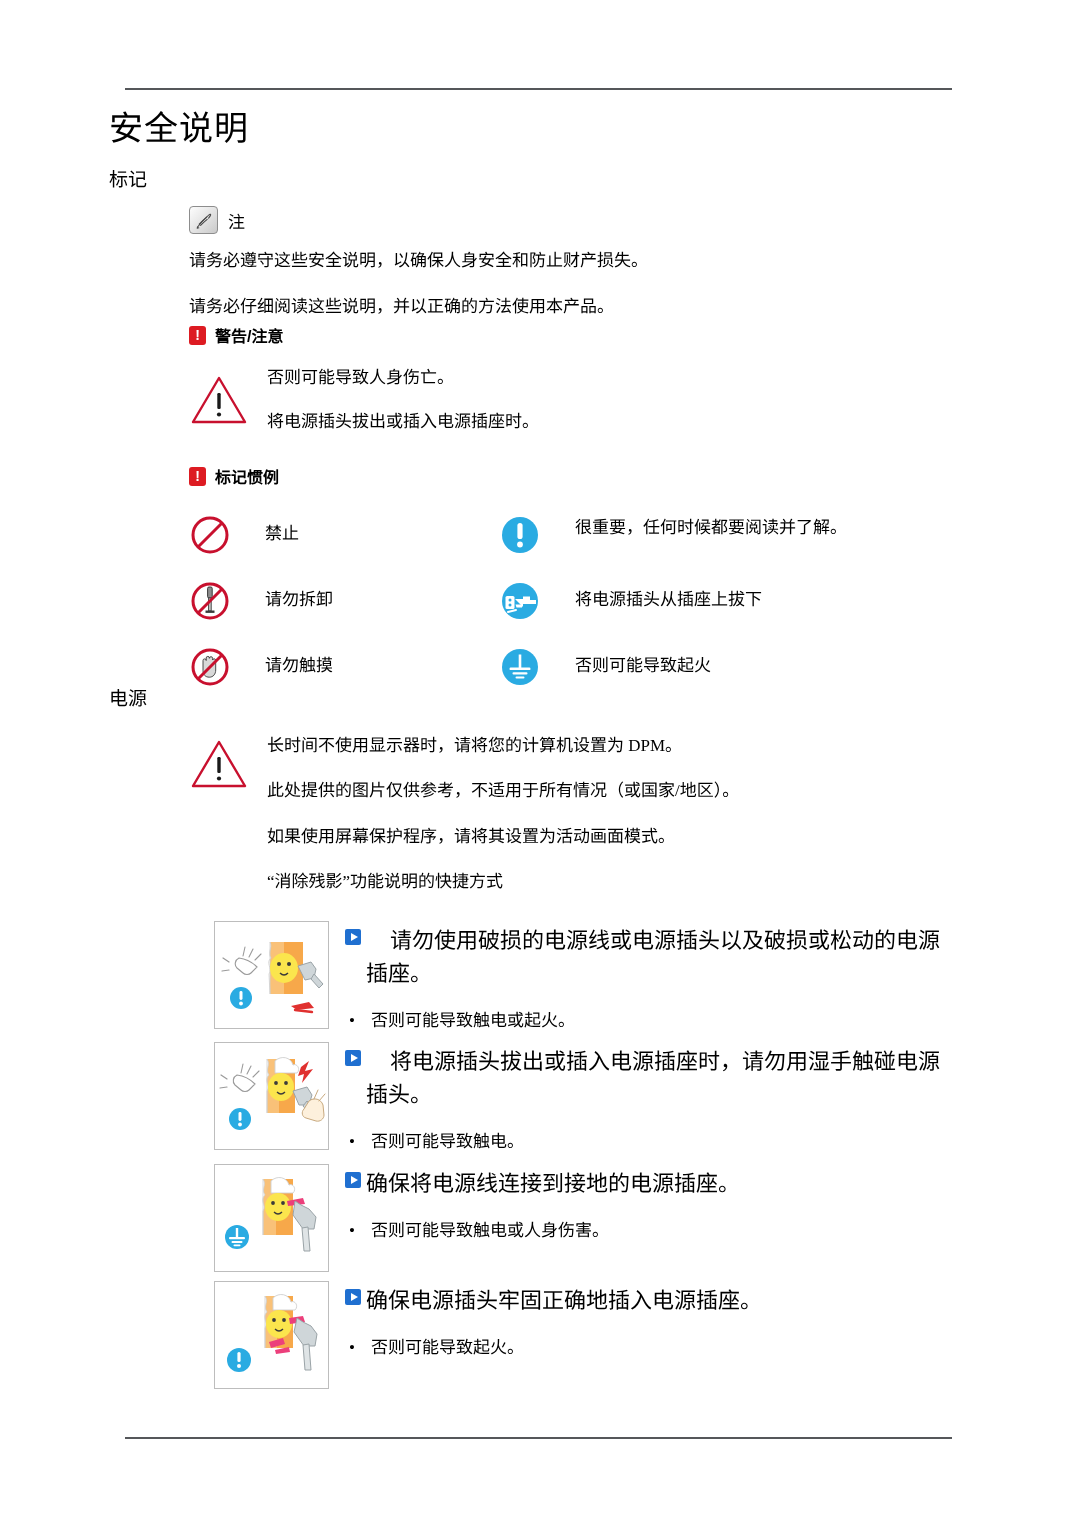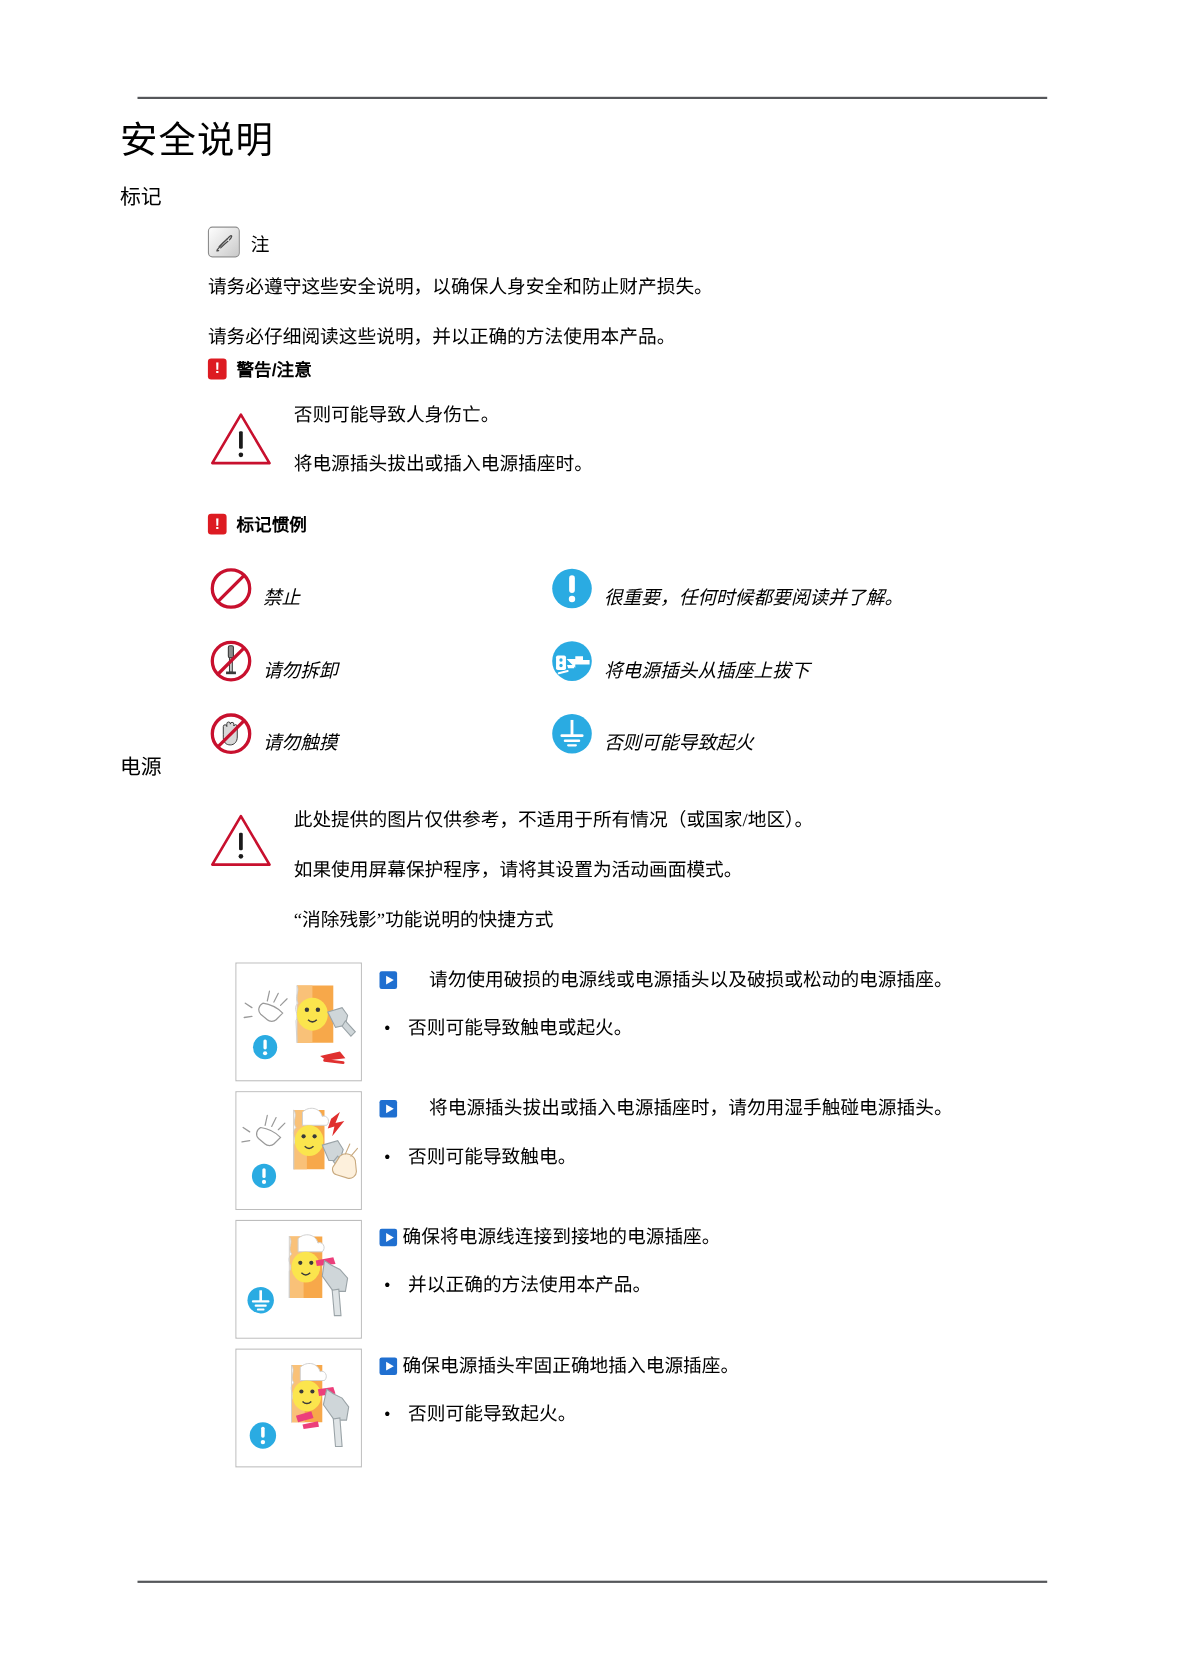--- a/index.html
+++ b/index.html
@@ -135,23 +135,22 @@
 
   
   .sym-grid {
     margin-top: 26px;
     display: grid;
     grid-template-columns: 310px 1fr;
     row-gap: 24px;
   }
   .sym-cell {
     display: flex;
-    align-items: flex-end;
-    gap: 8px;
-    font-style: italic;
+    align-items: flex-start;
+    gap: 34px;
   }
   .sym-ico {
     flex: 0 0 auto;
     width: 42px;
     height: 42px;
   }
   .sym-txt {
     font-size: 17px;
     line-height: 1.45;
     padding-top: 8px;
@@ -183,21 +182,21 @@
     height: 108px;
     border: 1px solid #bdbdbd;
     background: #ffffff;
     box-sizing: border-box;
   }
   .ill-text { padding-top: 3px; flex: 1; }
   .lead {
     display: flex;
     align-items: flex-start;
     gap: 0;
-    font-size: 17px;
+    font-size: 22px;
     line-height: 1.5;
   }
   .play-sq {
     flex: 0 0 auto;
     width: 16px;
     height: 16px;
     background: #1f6fd0;
     border-radius: 2px;
     display: inline-flex;
     align-items: center;
@@ -377,20 +376,21 @@
 
     <div class="power-warn">
       <span class="tri">
         <svg width="60" height="54" viewBox="0 0 60 54" aria-hidden="true">
           <path d="M30 5 L56 49 L4 49 Z" fill="none" stroke="#c8102e" stroke-width="2.4" stroke-linejoin="round"></path>
           <rect x="28.3" y="20" width="3.4" height="16" rx="1.2" fill="#1a1a1a"></rect>
           <circle cx="30" cy="41.5" r="2.1" fill="#1a1a1a"></circle>
         </svg>
       </span>
       <div class="power-lines">
+        <p class="para">长时间不使用显示器时，请将您的计算机设置为 DPM。</p>
         <p class="para">此处提供的图片仅供参考，不适用于所有情况（或国家/地区）。</p>
         <p class="para">如果使用屏幕保护程序，请将其设置为活动画面模式。</p>
         <p class="para">“消除残影”功能说明的快捷方式</p>
       </div>
     </div>
 
     <div class="ill-rows">
 
       <div class="ill-row">
         <div class="thumb">
@@ -492,21 +492,21 @@
             </g>
           </svg>
         </div>
         <div class="ill-text">
           <div class="lead">
             <span class="play-sq"></span>
             <span class="lead-txt">确保将电源线连接到接地的电源插座。</span>
           </div>
           <div class="bullet-line">
             <span class="bullet-dot">•</span>
-            <span>并以正确的方法使用本产品。</span>
+            <span>否则可能导致触电或人身伤害。</span>
           </div>
         </div>
       </div>
 
       <div class="ill-row">
         <div class="thumb">
           <svg width="113" height="106" viewBox="0 0 113 106" aria-hidden="true">
             <rect width="113" height="106" fill="#ffffff"></rect>
             <g>
               <path d="M50 14 L78 14 L78 66 L50 66 Z" fill="#f7a84a"></path>

